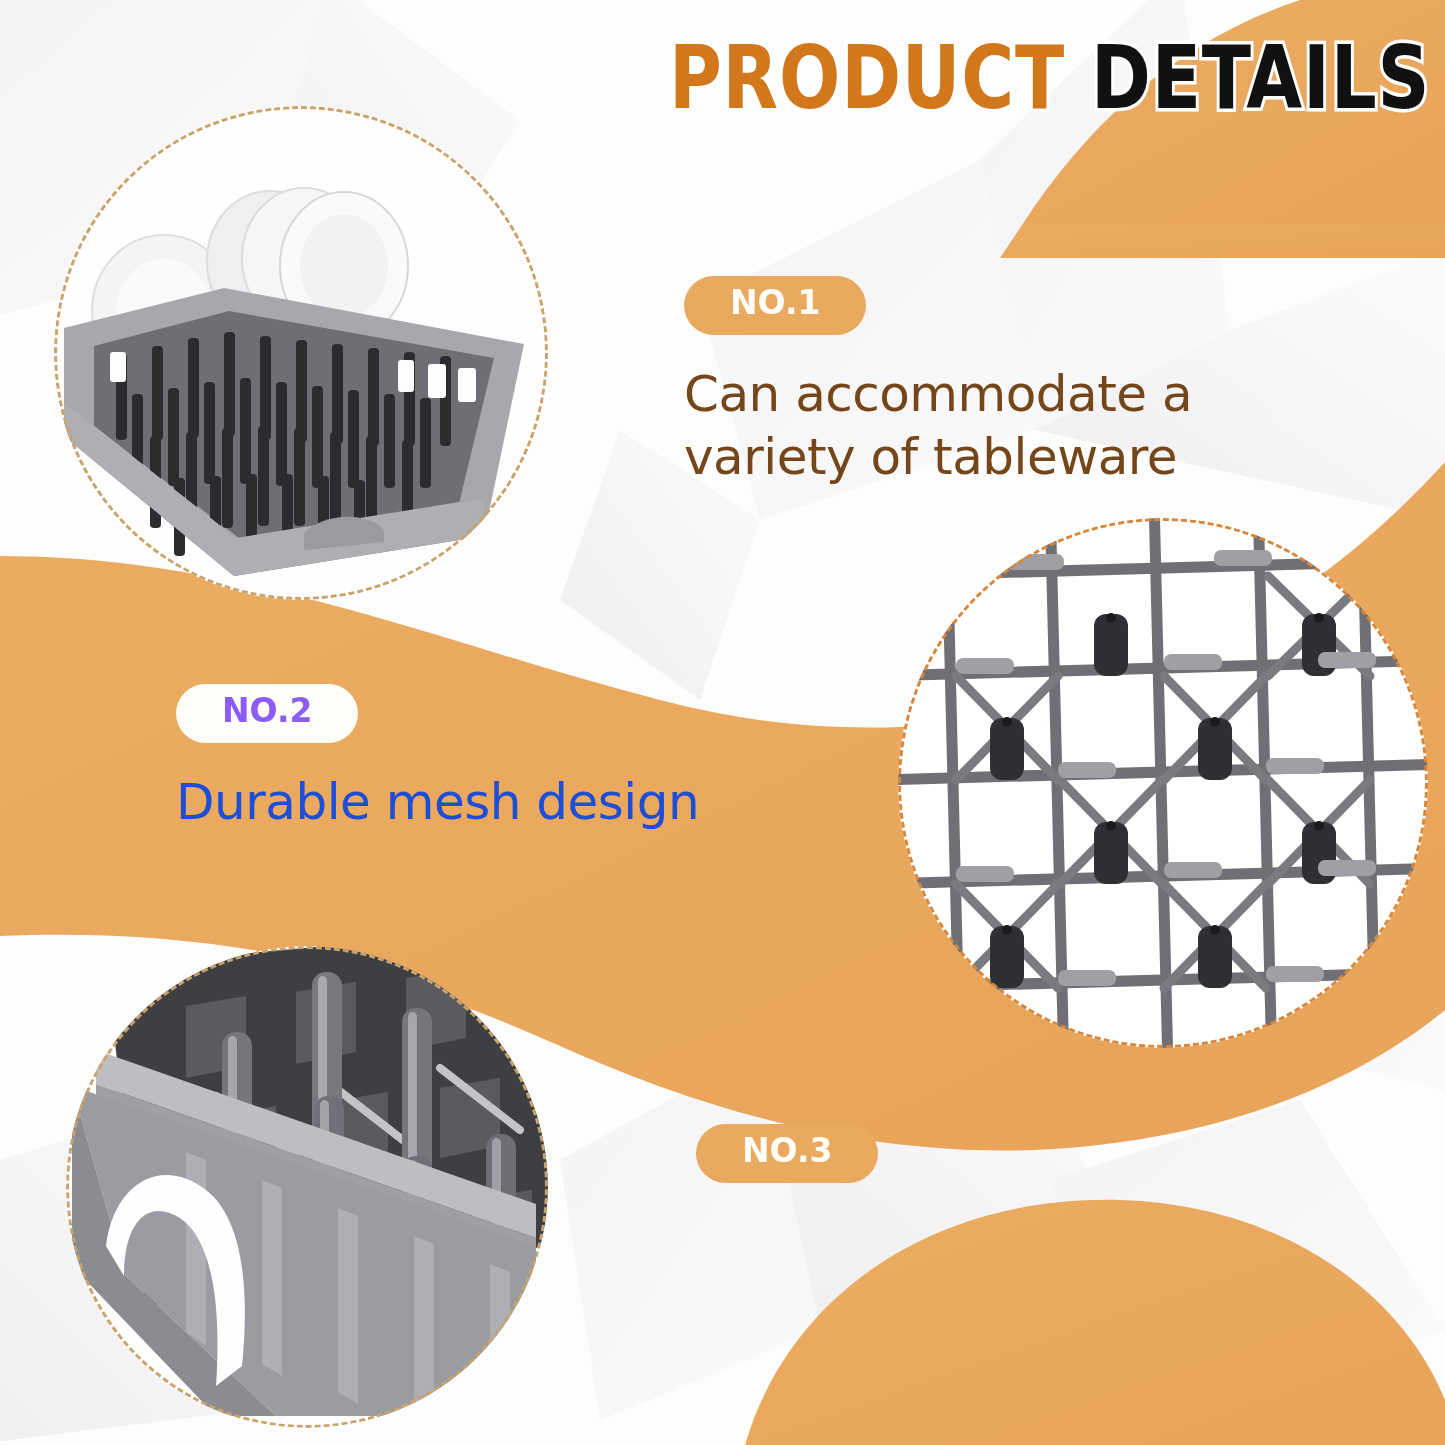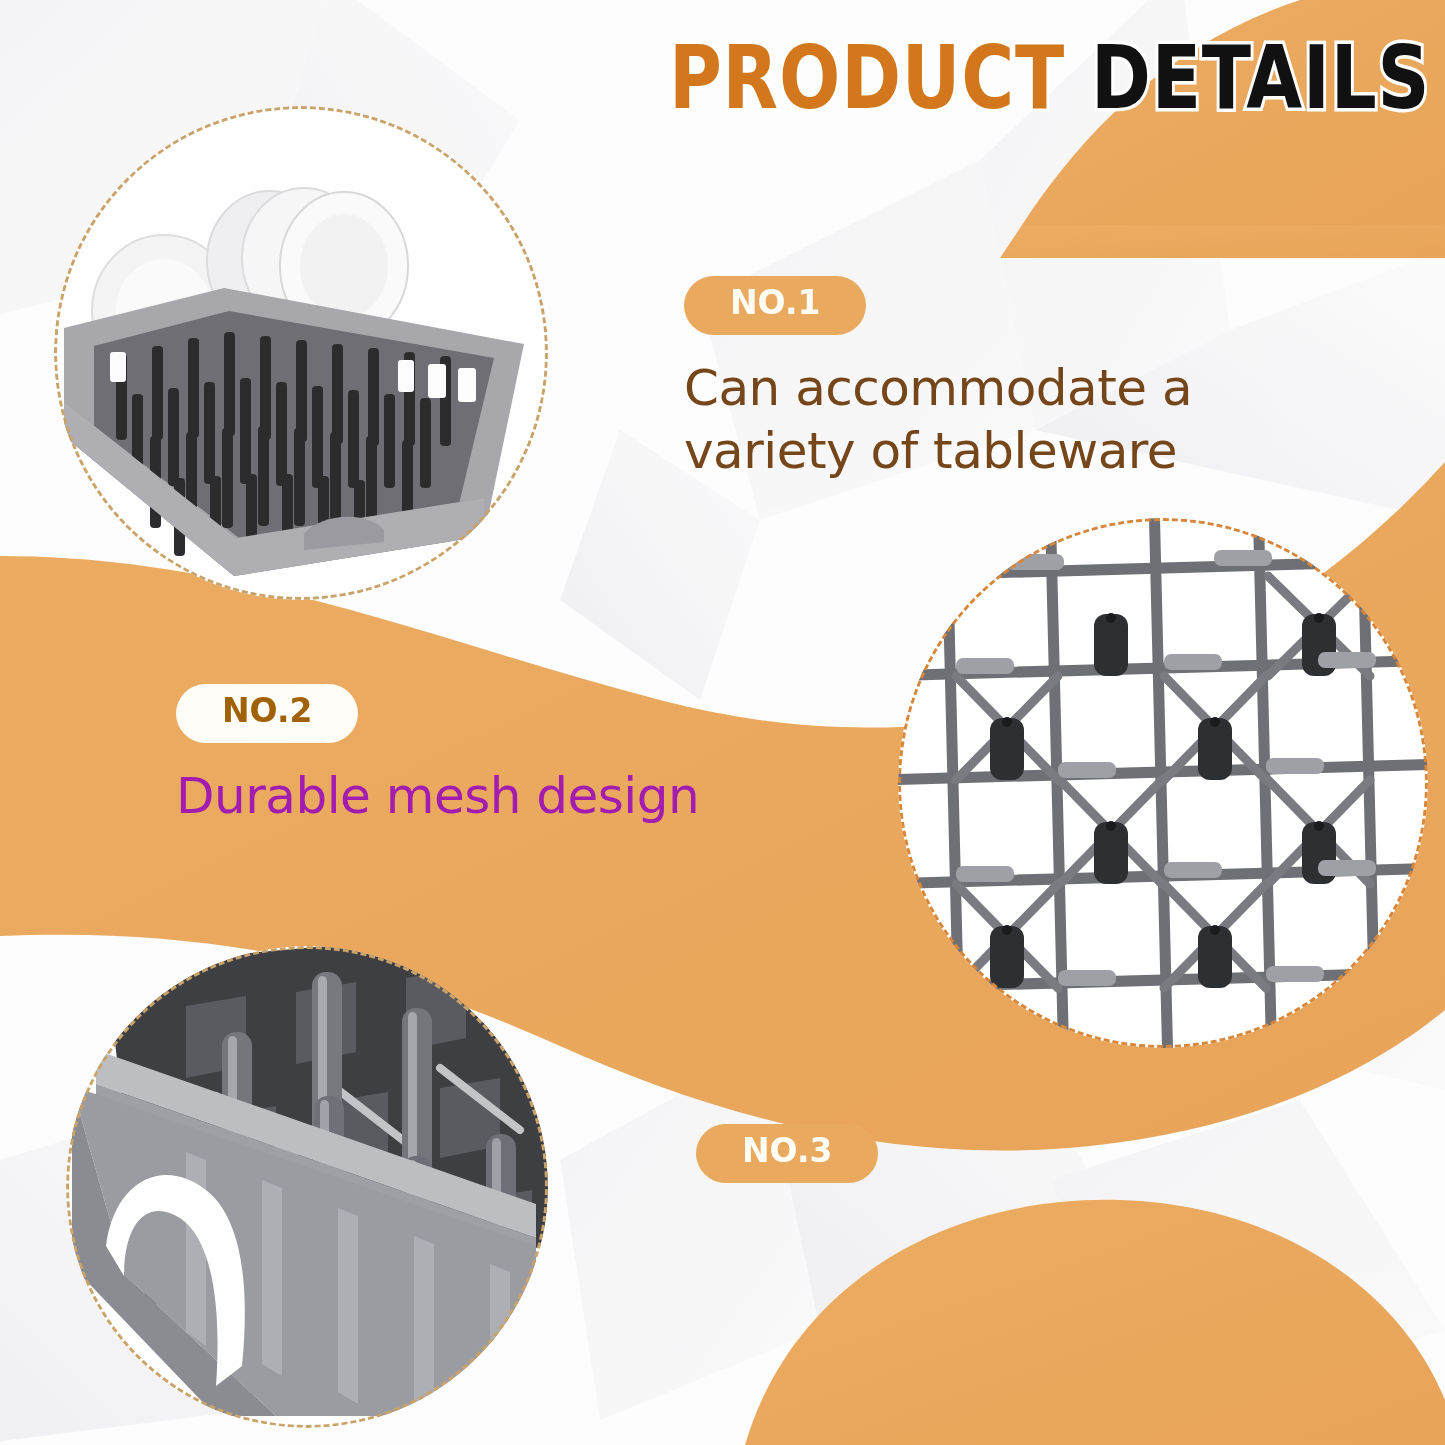--- a/index.html
+++ b/index.html
@@ -43,31 +43,31 @@
     display:inline-block;
     border-radius:999px;
     padding:10px 46px 14px 46px;
     font-size:33px;
     font-weight:bold;
     line-height:1.05;
     font-family:"DejaVu Sans", sans-serif;
     letter-spacing:0px;
   }
   .pill-orange{background:#E9A95E;color:#FFFDF6;}
-  .pill-white{background:#FFFDF7;color:#a16207;}
+  .pill-white{background:#FFFDF7;color:#8b5cf6;}
   .desc{
-    margin-top:22px;
+    margin-top:28px;
     font-size:50px;
     line-height:1.26;
     font-weight:normal;
     letter-spacing:-0.5px;
     font-family:"DejaVu Sans", sans-serif;
   }
   .desc-brown{color:#76461B;}
-  .desc-cream{color:#a21caf;}
+  .desc-cream{color:#1d4ed8;}
 
   
   #block-1{left:684px;top:276px;width:660px;}
   #block-2{left:176px;top:684px;width:620px;}
   #block-3{left:696px;top:1124px;width:620px;}
 
   
   .photo{
     position:absolute;
     border-radius:50%;

